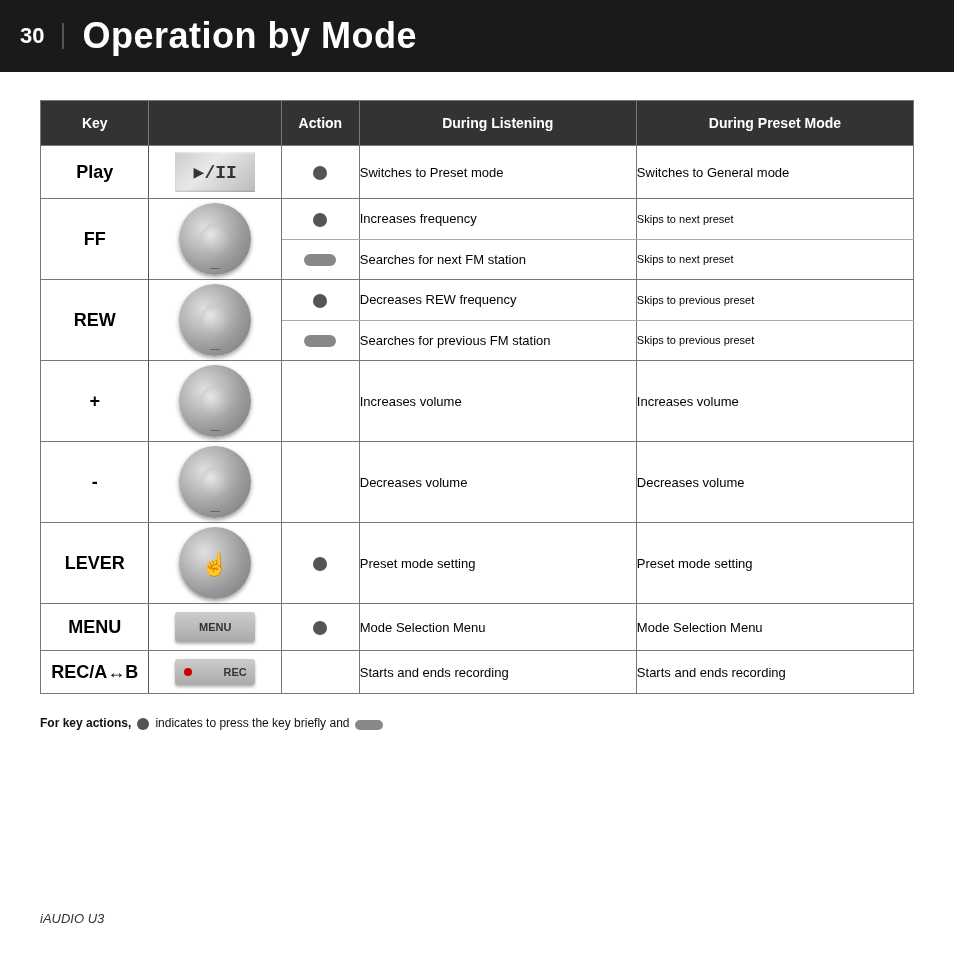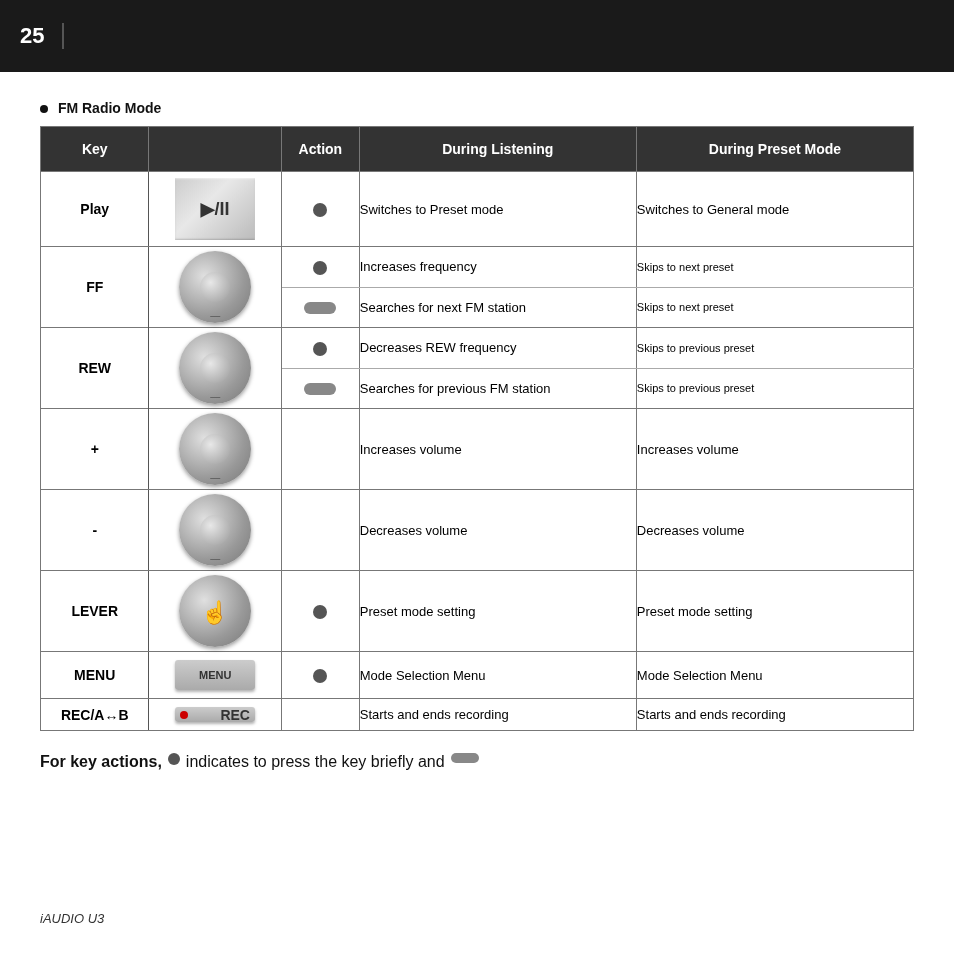--- a/index.html
+++ b/index.html
@@ -67,21 +67,21 @@
       vertical-align: middle;
     }
     .fm-table thead th {
       background: #333;
       color: #fff;
       font-size: 14px;
       font-weight: bold;
       text-align: center;
       padding: 14px 10px;
     }
-    .col-key { width: 90px; text-align: center; font-weight: bold; font-size: 14px; padding: 6px 4px; }
+    .col-key { width: 90px; text-align: center; font-weight: bold; font-size: 18px; padding: 6px 4px; }
     .col-img { width: 110px; text-align: center; padding: 4px; }
     .col-action { width: 60px; text-align: center; padding: 4px; }
     .col-during { width: 230px; font-size: 13px; padding: 8px 10px; }
     .col-preset { width: 230px; font-size: 13px; padding: 8px 10px; }
 
     .fm-table td.col-key { border-right: 1.5px solid #555; }
     .fm-table td.col-during { border-left: 1.5px solid #555; }
 
     
     .row-top td { border-bottom: none; }
@@ -101,29 +101,30 @@
       width: 32px;
       height: 12px;
       border-radius: 6px;
       background: #888;
       vertical-align: middle;
     }
 
     
     .device-play {
       width: 80px;
-      height: 62px;
+      height: 40px;
       background: linear-gradient(135deg, #ccc 0%, #e8e8e8 40%, #bbb 100%);
       border-radius: 0;
       display: flex;
       align-items: center;
       justify-content: center;
       margin: 6px auto;
       position: relative;
       box-shadow: inset 0 1px 2px rgba(255,255,255,0.6), inset 0 -1px 2px rgba(0,0,0,0.2);
+      font-family: Liberation Mono, monospace;
     }
     .play-btn-icon {
       font-size: 18px;
       color: #333;
       font-weight: bold;
     }
     .device-wheel {
       width: 72px;
       height: 72px;
       border-radius: 50%;
@@ -166,48 +167,48 @@
       align-items: center;
       justify-content: center;
       font-size: 11px;
       font-weight: bold;
       color: #333;
       margin: 8px auto;
       box-shadow: 0 2px 3px rgba(0,0,0,0.3);
     }
     .device-rec {
       width: 80px;
-      height: 15px;
+      height: 26px;
       background: linear-gradient(to bottom, #ccc, #aaa);
       border-radius: 3px;
       display: flex;
       align-items: center;
       justify-content: center;
-      font-size: 14px;
+      font-size: 11px;
       font-weight: bold;
       color: #333;
       margin: 8px auto;
       box-shadow: 0 2px 3px rgba(0,0,0,0.3);
       gap: 28px;
     }
     .rec-dot {
       width: 8px;
       height: 8px;
       border-radius: 50%;
       background: #c00;
       margin-right: 4px;
     }
 
     
     .footer-note {
       margin-top: 22px;
-      font-size: 16px;
+      font-size: 12px;
       color: #111;
       display: flex;
-      align-items: flex-start;
+      align-items: flex-end;
       gap: 6px;
       flex-wrap: wrap;
     }
     .footer-note strong {
       font-weight: bold;
     }
 
     .bottom-brand {
       position: absolute;
       bottom: 28px;
@@ -242,29 +243,26 @@
       left: 50%;
       transform: translateX(-50%);
       font-size: 10px;
       color: #555;
     }
   </style>
 </head>
 <body>
 
 <div class="page-header">
-  <span class="page-number">25</span>
+  <span class="page-number">30</span>
+  <span class="page-title">Operation by Mode</span>
 </div>
 
 <div class="content">
 
-  <div class="section-label">
-    <span class="bullet"></span>
-    <span>FM Radio Mode</span>
-  </div>
 
   <table class="fm-table">
     <thead>
       <tr>
         <th class="col-key">Key</th>
         <th class="col-img"></th>
         <th class="col-action">Action</th>
         <th class="col-during">During Listening</th>
         <th class="col-preset">During Preset Mode</th>
       </tr>

